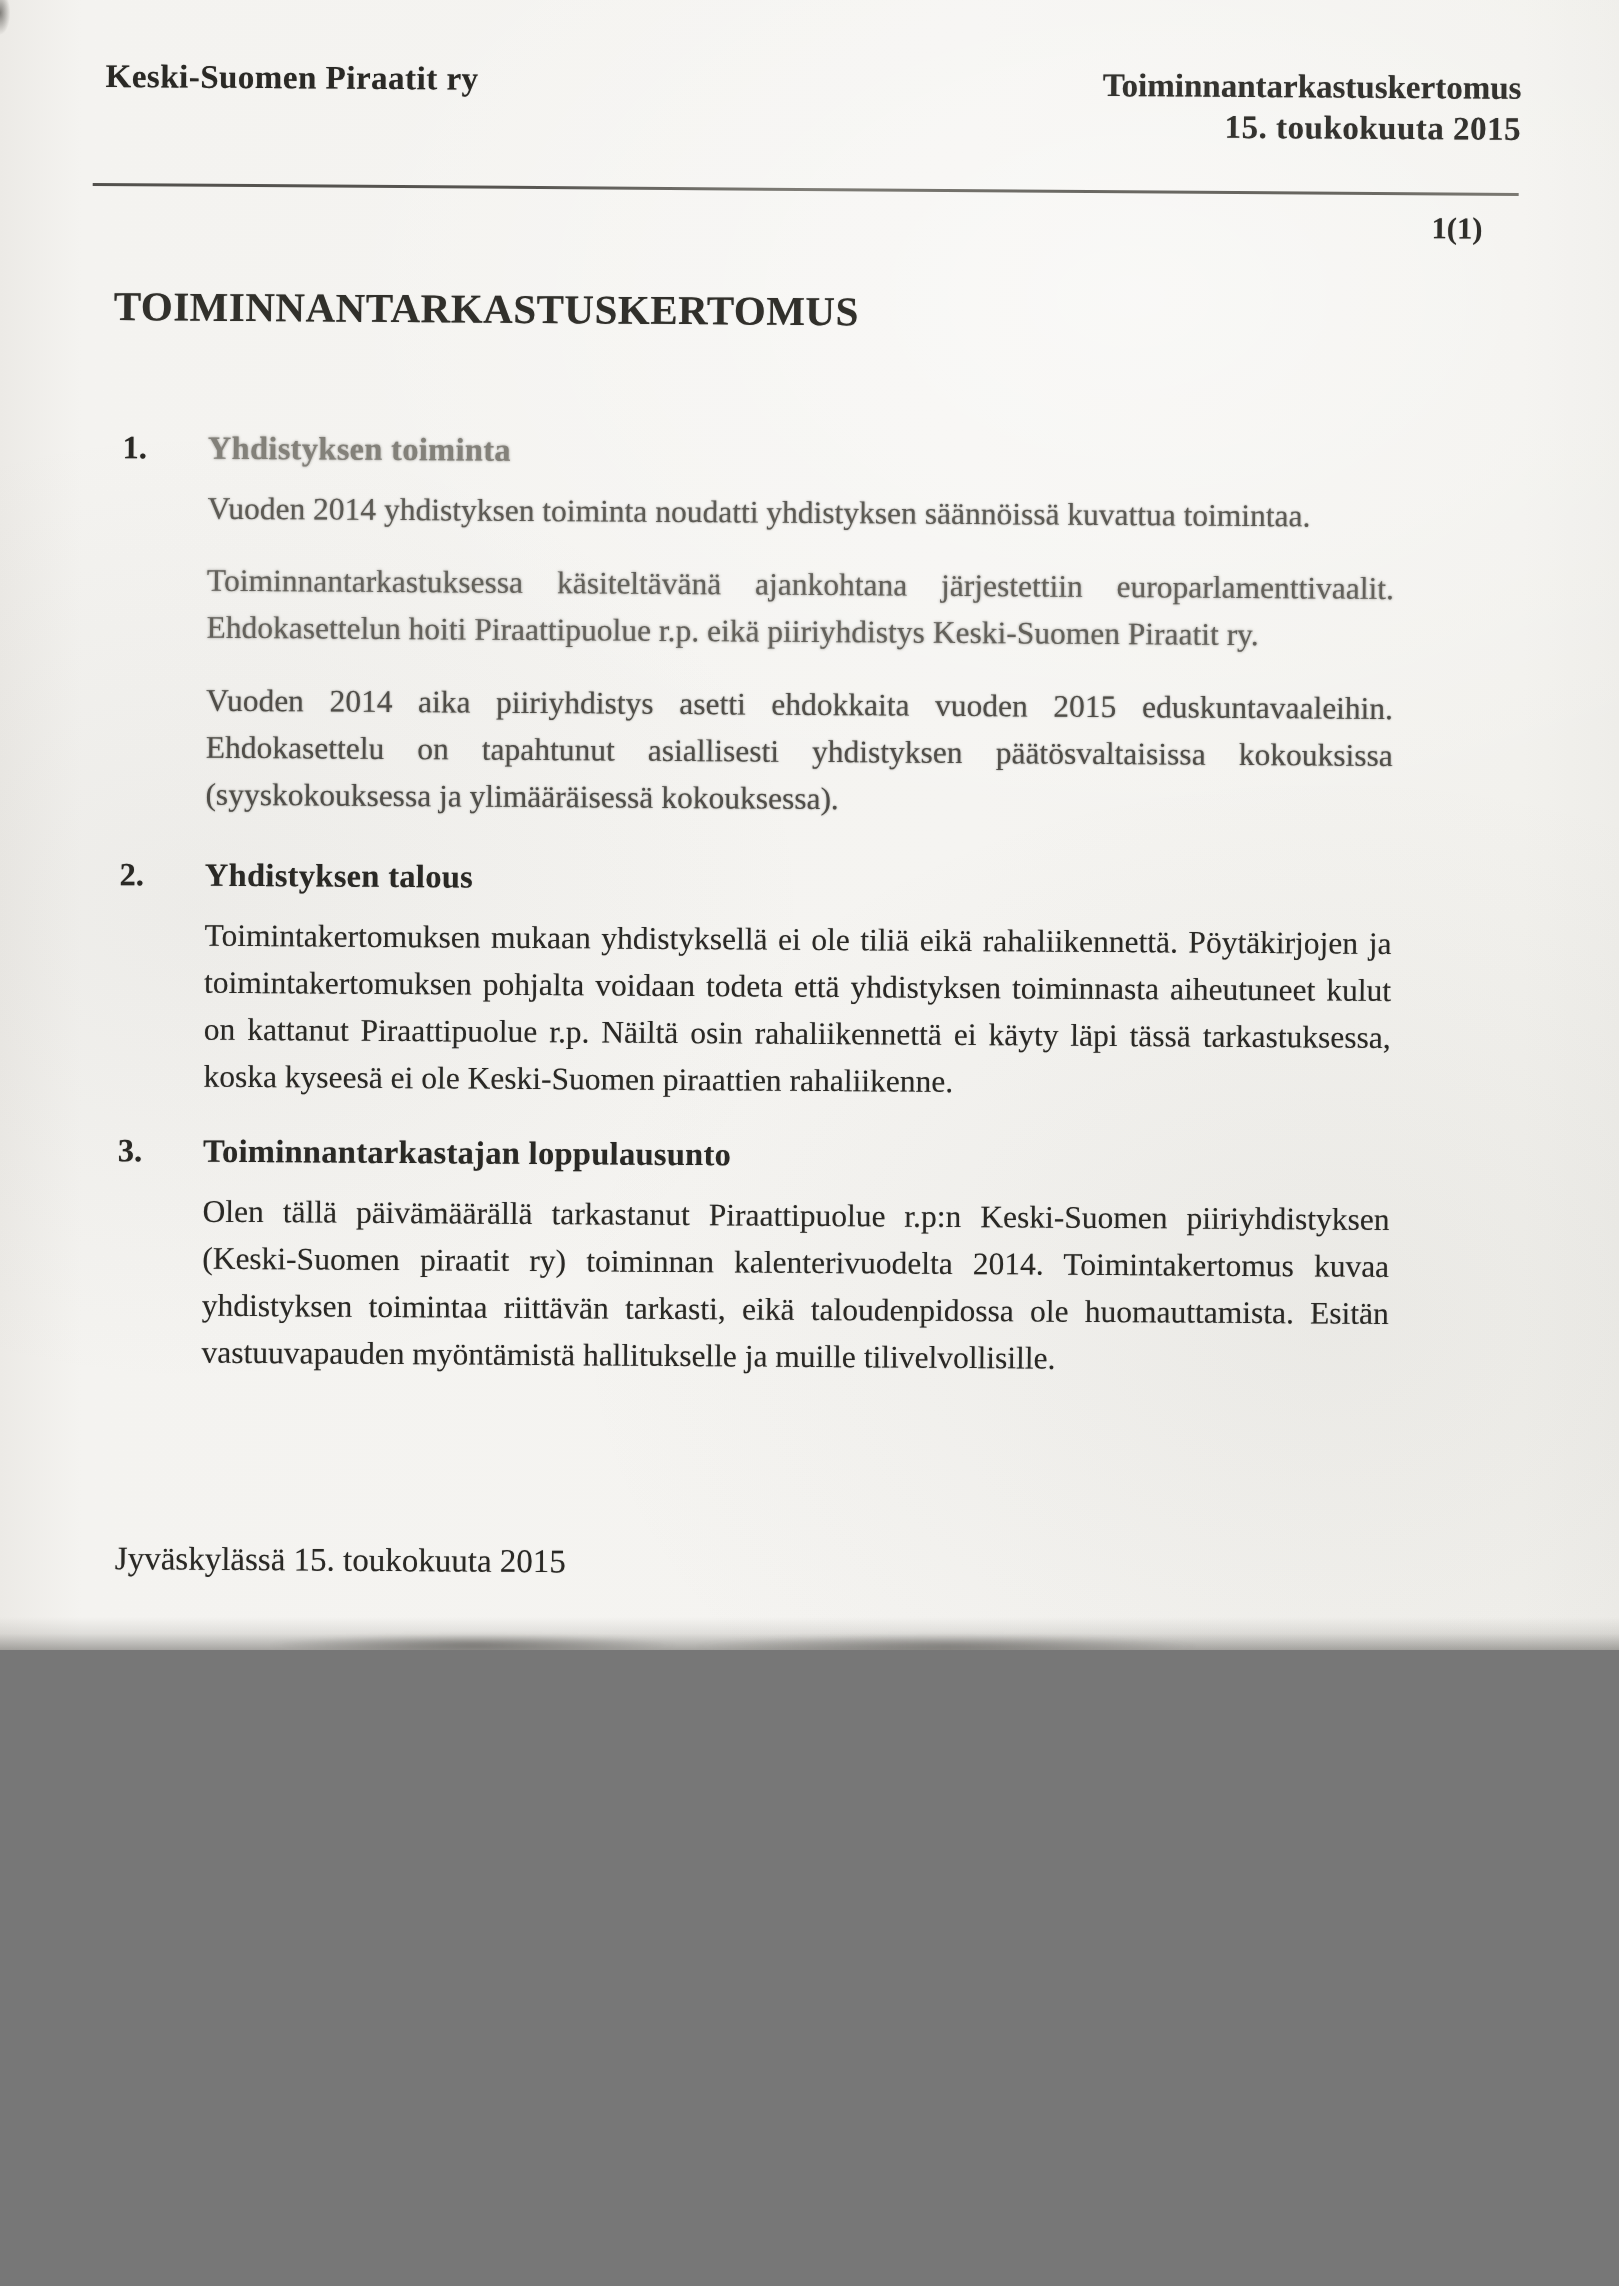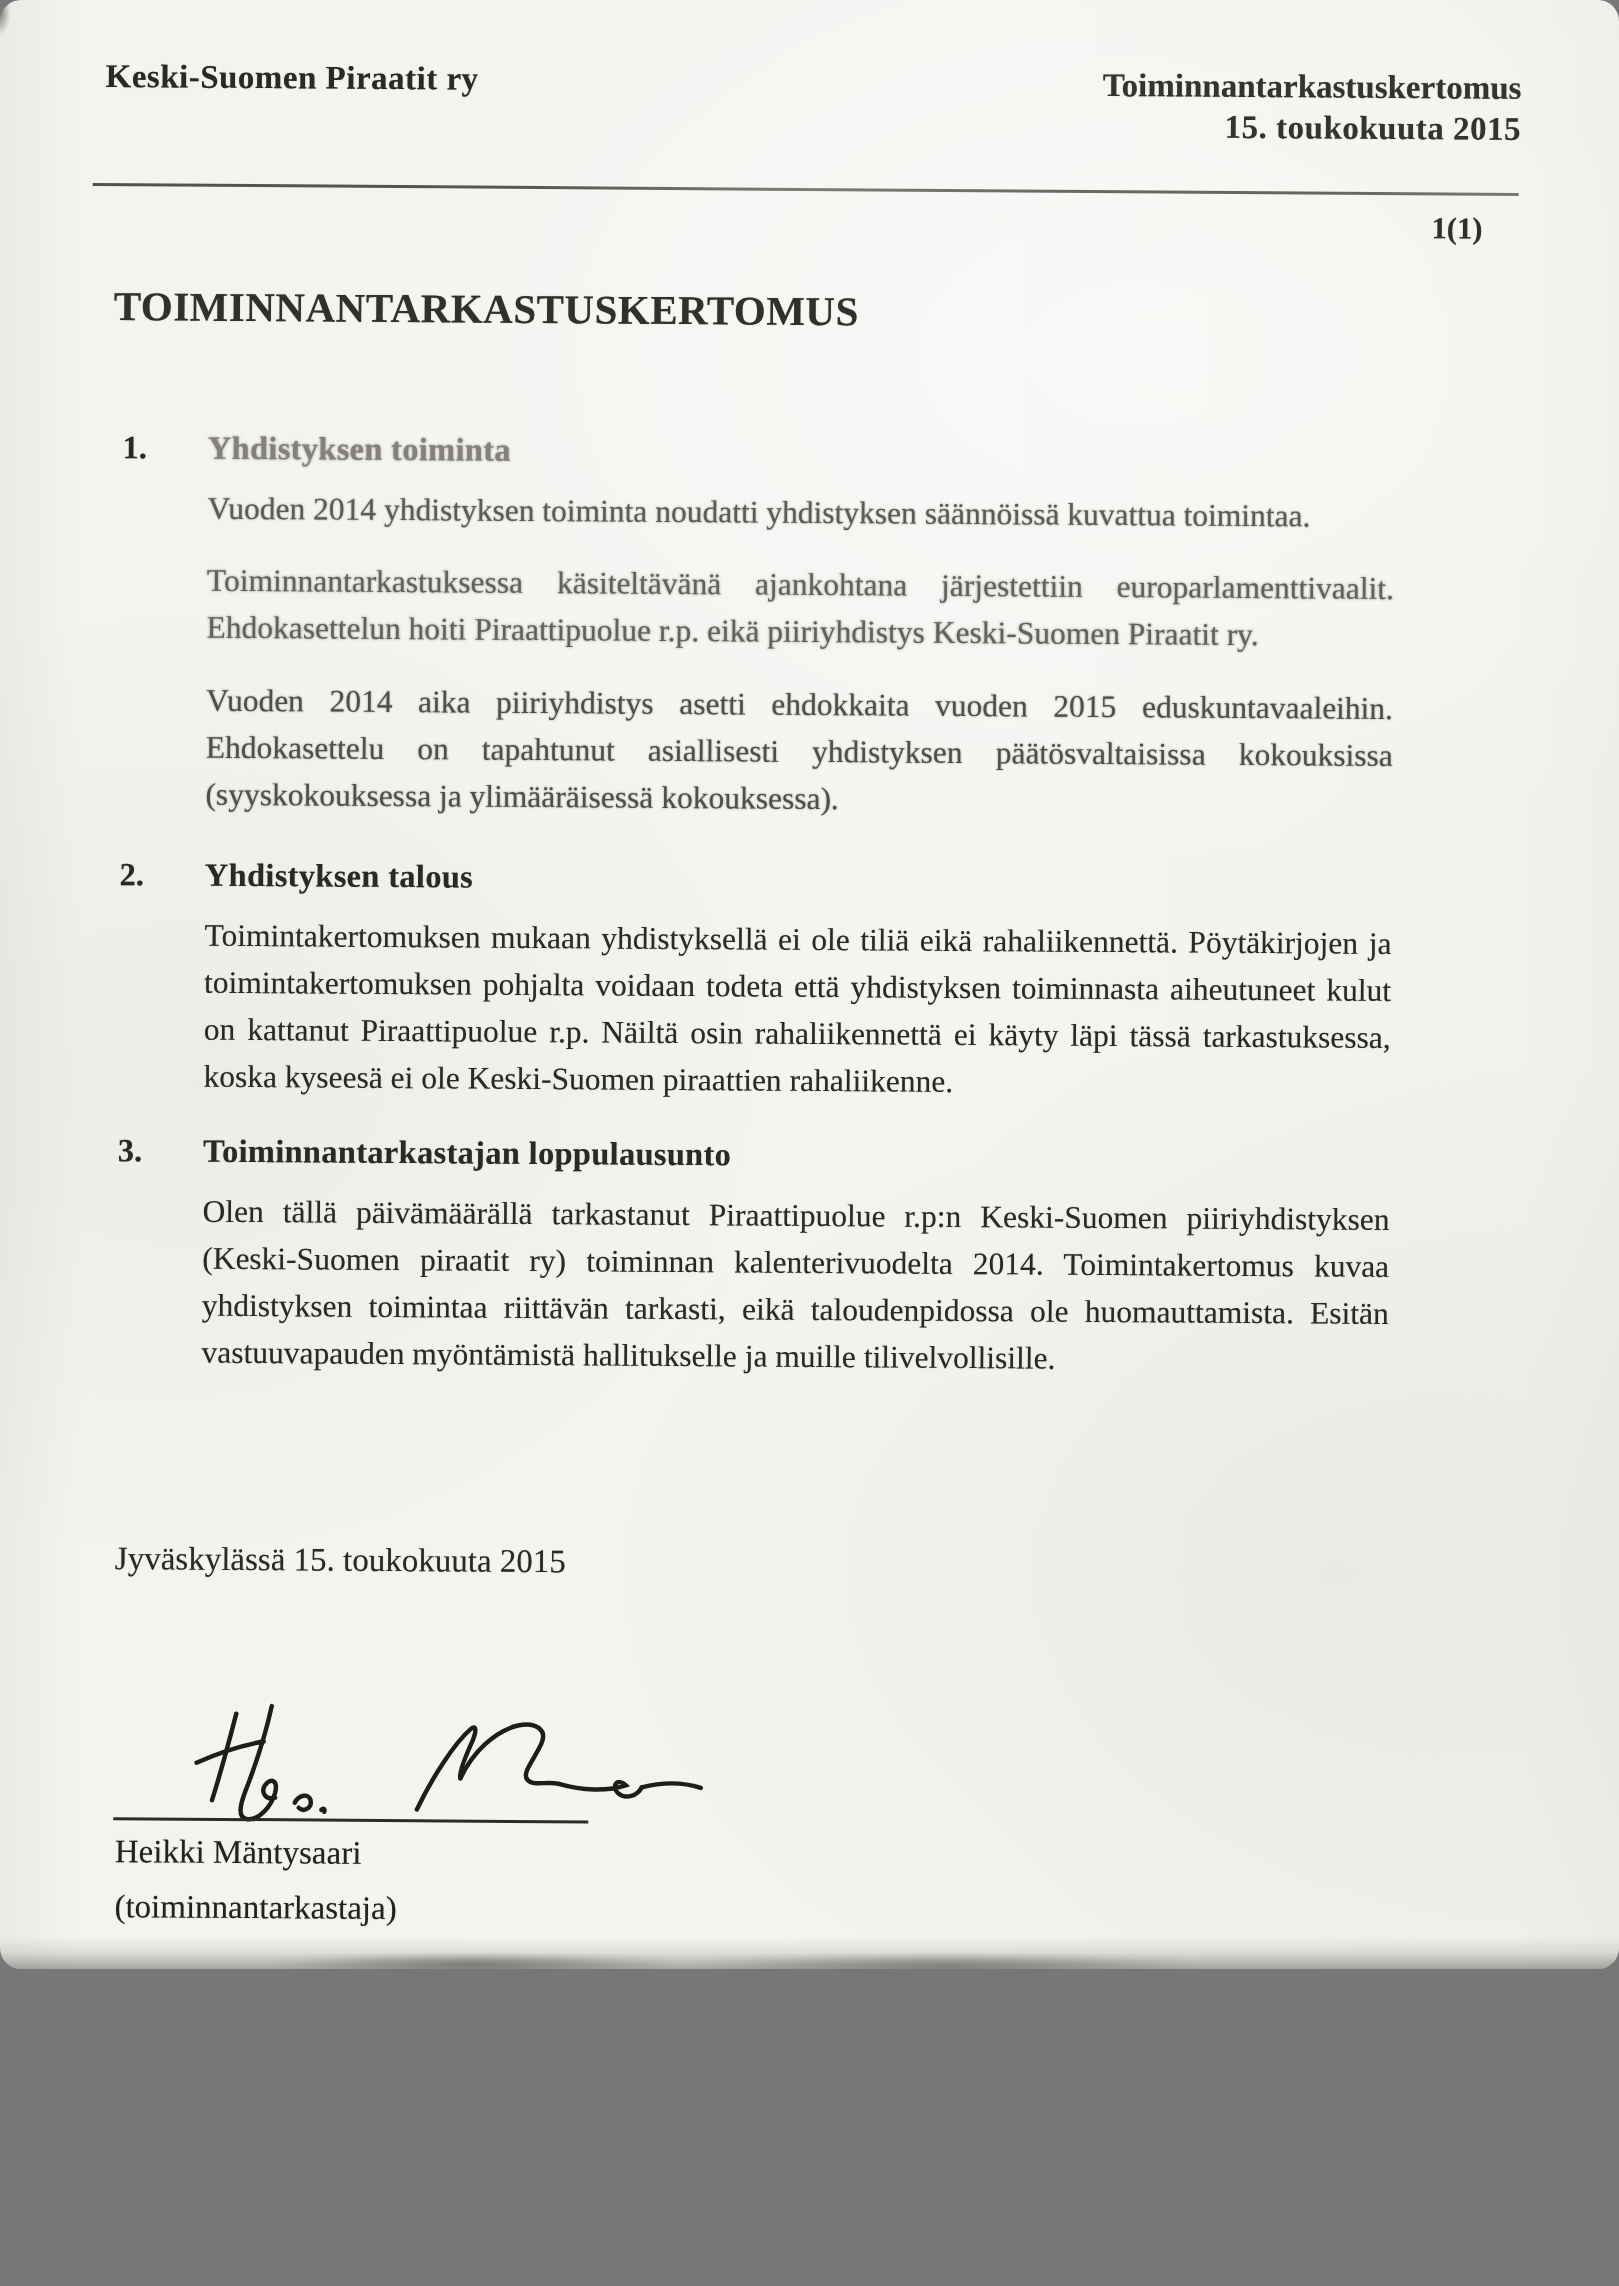--- a/index.html
+++ b/index.html
@@ -1,30 +1,29 @@
 <!DOCTYPE html>
 <html lang="fi"><head>
 <meta charset="utf-8">
 <style>
   html, body { margin: 0; padding: 0; background: #777; }
   .page {
     position: relative;
     width: 1619px;
-    height: 1969px;
+    height: 1650px;
     margin: 0 auto;
     overflow: hidden;
     font-family: "Liberation Serif", "DejaVu Serif", serif;
     color: #2a2925;
     background:
       radial-gradient(1182px 788px at 70% 18%, rgba(255,255,255,0.45), rgba(255,255,255,0) 70%),
       radial-gradient(887px 690px at 12% 55%, rgba(120,118,110,0.06), rgba(120,118,110,0) 70%),
       radial-gradient(1084px 788px at 82% 80%, rgba(120,118,110,0.07), rgba(120,118,110,0) 70%),
       linear-gradient(to right, #eceae6, #f4f3f0 5%, #f5f4f1 60%, #f2f1ed 94%, #eeede9),
       #f3f2ef;
-    border-radius: 21px;
   }
   .corner-mark {
     position: absolute; top: 0; left: 0; width: 15.8px; height: 43px;
     background: radial-gradient(13.8px 29.6px at 0% 30%, rgba(40,38,34,0.55), rgba(40,38,34,0) 75%);
   }
   .bottom-scan-edge {
     position: absolute; left: 0; right: 0; bottom: 0; height: 33px;
     background: linear-gradient(to bottom, rgba(95,92,87,0) 0%, rgba(95,92,87,0.14) 50%, rgba(58,56,52,0.42) 100%);
   }
   .bottom-scan-edge::before {

